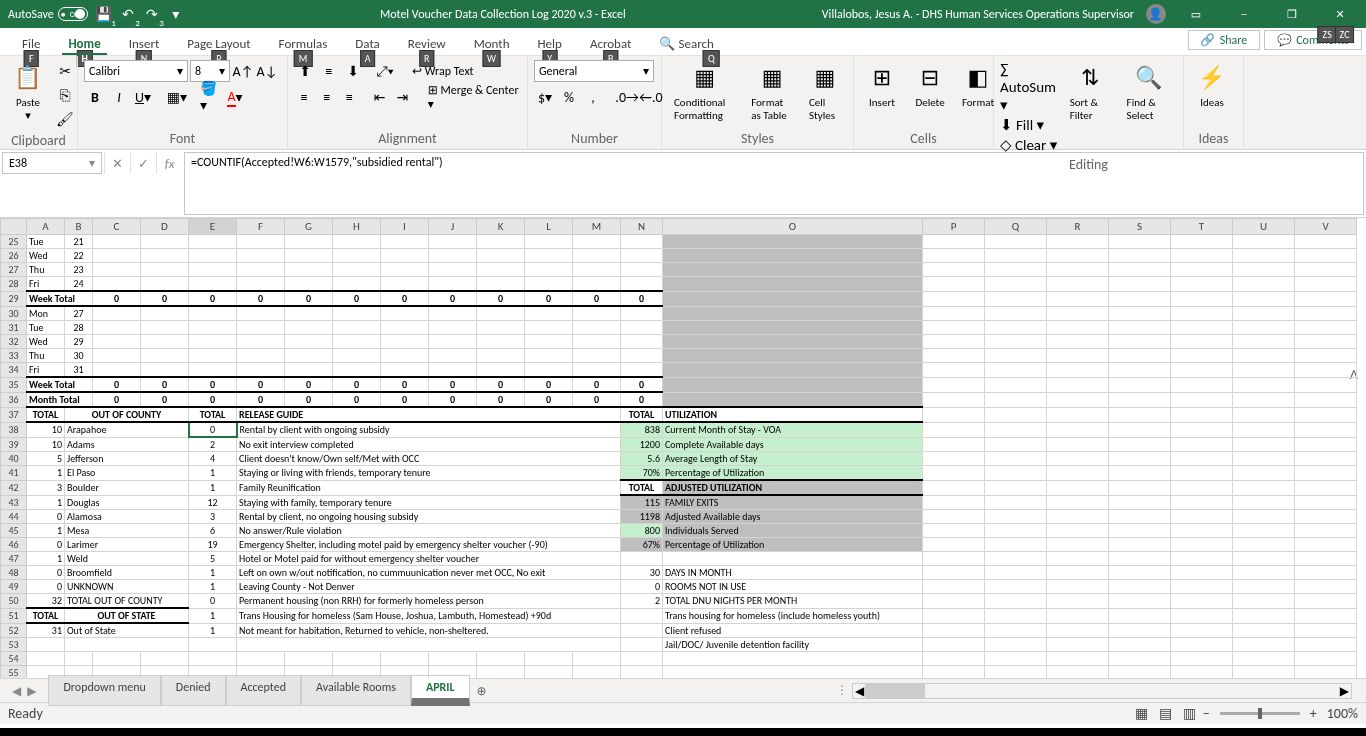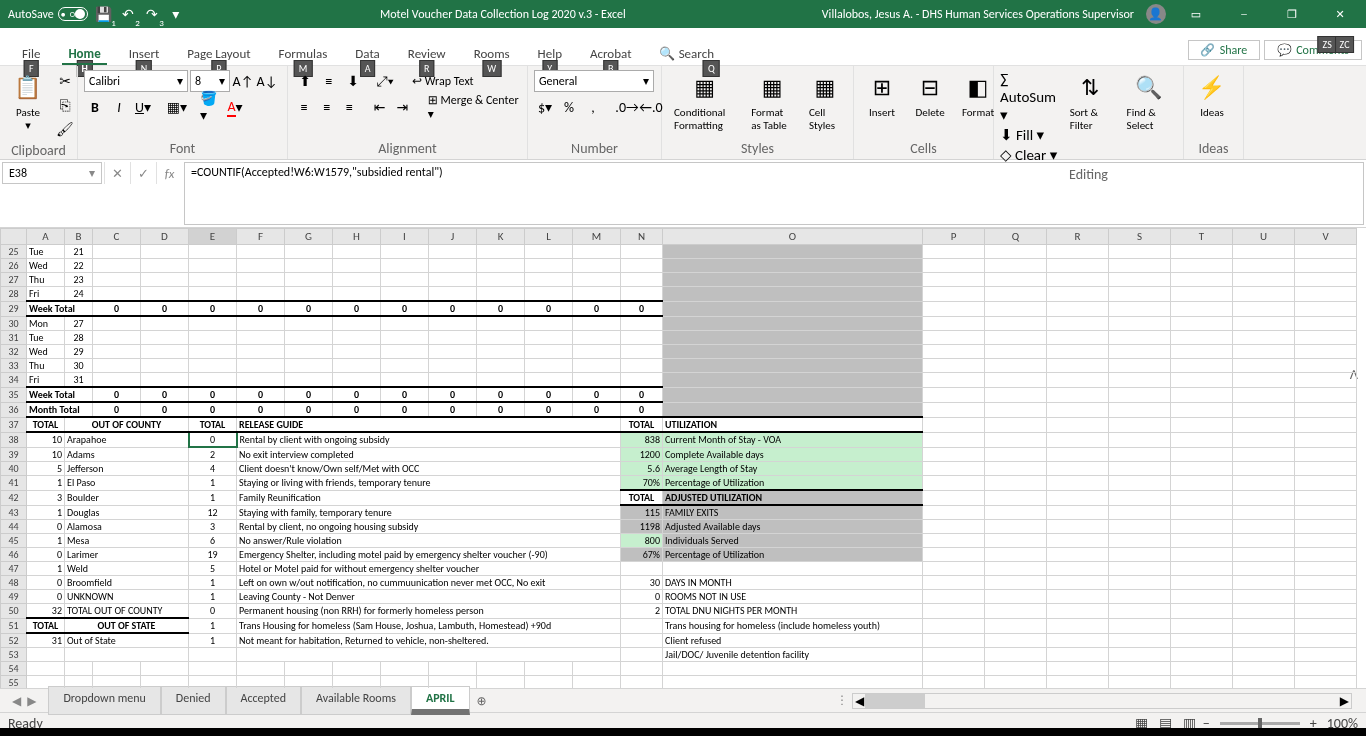--- a/index.html
+++ b/index.html
@@ -12,21 +12,21 @@
 .titlebar .right { display: flex; align-items: center; gap: 12px; }
 .autosave { display: flex; align-items: center; gap: 4px; }
 .toggle { width: 30px; height: 14px; border: 1px solid #fff; border-radius: 8px; display: flex; align-items: center; padding: 0 2px; font-size: 8px; position: relative; }
 .toggle-knob { width: 10px; height: 10px; background: #fff; border-radius: 50%; position: absolute; right: 2px; }
 .qat-icon { width: 16px; height: 16px; display: flex; align-items: center; justify-content: center; font-size: 14px; position: relative; }
 .qat-badge { position: absolute; bottom: -6px; right: -4px; font-size: 9px; }
 .win-btn { width: 36px; height: 20px; display: flex; align-items: center; justify-content: center; font-size: 11px; }
 .user-avatar { width: 20px; height: 20px; border-radius: 50%; background: #888; display: flex; align-items: center; justify-content: center; }
 
 
-.ribbon-tabs { background: #fff; height: 28px; display: flex; align-items: flex-end; border-bottom: 1px solid #e1e1e1; padding-left: 8px; position: relative; margin-top: 10px; }
+.ribbon-tabs { background: #fff; height: 28px; display: flex; align-items: flex-end; border-bottom: 1px solid #e1e1e1; padding-left: 8px; position: relative; }
 .ribbon-tab { padding: 4px 14px; font-size: 13px; color: #444; position: relative; }
 .ribbon-tab.active { color: #217346; font-weight: 600; }
 .ribbon-tab.active::after { content: ''; position: absolute; bottom: 0; left: 8px; right: 8px; height: 2px; background: #217346; }
 .keytip { position: absolute; top: 18px; left: 50%; transform: translateX(-50%); background: #555; color: #fff; font-size: 10px; padding: 1px 4px; border: 1px solid #333; }
 .ribbon-right { position: absolute; right: 4px; top: 2px; display: flex; gap: 4px; }
 .ribbon-right-btn { border: 1px solid #c6c6c6; padding: 2px 12px; font-size: 12px; color: #217346; display: flex; align-items: center; gap: 4px; }
 
 
 .ribbon { background: #f3f2f1; height: 94px; display: flex; border-bottom: 1px solid #d4d4d4; font-size: 12px; }
 .ribbon-group { border-right: 1px solid #e1e1e1; padding: 4px 6px 0 6px; display: flex; flex-direction: column; position: relative; }
@@ -59,21 +59,21 @@
 .right { text-align: right; }
 .thick-bottom { border-bottom: 2px solid #000 !important; }
 .thick-top { border-top: 2px solid #000 !important; }
 .gray-bg { background: #bfbfbf; }
 .green-bg { background: #c6efce; }
 
 
 .sheet-tabs { background: #f3f2f1; height: 24px; display: flex; align-items: center; border-top: 1px solid #d4d4d4; font-size: 12px; }
 .sheet-nav { padding: 0 12px; color: #888; display: flex; gap: 6px; }
 .sheet-tab { padding: 4px 14px; border: 1px solid transparent; color: #444; background: #e6e6e6; border: 1px solid #ccc; }
-.sheet-tab.active { background: #fff; border-bottom: 6px solid #737373; color: #217346; font-weight: bold; }
+.sheet-tab.active { background: #fff; border-bottom: 8px solid #737373; color: #217346; font-weight: bold; }
 .add-sheet { width: 24px; text-align: center; color: #666; }
 .hscroll { flex: 1; display: flex; justify-content: flex-end; padding-right: 14px; }
 .scrollbar-h { width: 500px; height: 16px; background: #f3f2f1; border: 1px solid #ccc; position: relative; }
 .scrollbar-thumb { position: absolute; left: 12px; width: 60px; height: 14px; background: #cdcdcd; }
 
 
 .statusbar { background: #f3f2f1; height: 22px; display: flex; align-items: center; font-size: 14px; border-top: 1px solid #d4d4d4; padding: 0 8px; color: #444; }
 .statusbar .views { margin-left: auto; display: flex; gap: 2px; align-items: center; }
 .view-btn { width: 22px; height: 18px; display: flex; align-items: center; justify-content: center; border: 1px solid transparent; }
 .zoom-slider { width: 80px; height: 3px; background: #aaa; margin: 0 8px; position: relative; }
@@ -111,21 +111,21 @@
 </div>
 
 <div class="ribbon-tabs">
   <div class="ribbon-tab"><span>File</span><span class="keytip">F</span></div>
   <div class="ribbon-tab active"><span>Home</span><span class="keytip">H</span></div>
   <div class="ribbon-tab"><span>Insert</span><span class="keytip">N</span></div>
   <div class="ribbon-tab"><span>Page Layout</span><span class="keytip">P</span></div>
   <div class="ribbon-tab"><span>Formulas</span><span class="keytip">M</span></div>
   <div class="ribbon-tab"><span>Data</span><span class="keytip">A</span></div>
   <div class="ribbon-tab"><span>Review</span><span class="keytip">R</span></div>
-  <div class="ribbon-tab"><span>Rooms</span><span class="keytip">W</span></div>
+  <div class="ribbon-tab"><span>Month</span><span class="keytip">W</span></div>
   <div class="ribbon-tab"><span>Help</span><span class="keytip">Y</span></div>
   <div class="ribbon-tab"><span>Acrobat</span><span class="keytip">B</span></div>
   <div class="ribbon-tab">🔍 <span>Search</span><span class="keytip" style="left:80%">Q</span></div>
   <div class="ribbon-right">
     <div class="ribbon-right-btn">🔗 <span>Share</span><span class="keytip" style="left:80%;top:-4px">ZS</span></div>
     <div class="ribbon-right-btn">💬 <span>Comments</span><span class="keytip" style="left:90%;top:-4px">ZC</span></div>
   </div>
 </div>
 
 <div class="ribbon">

